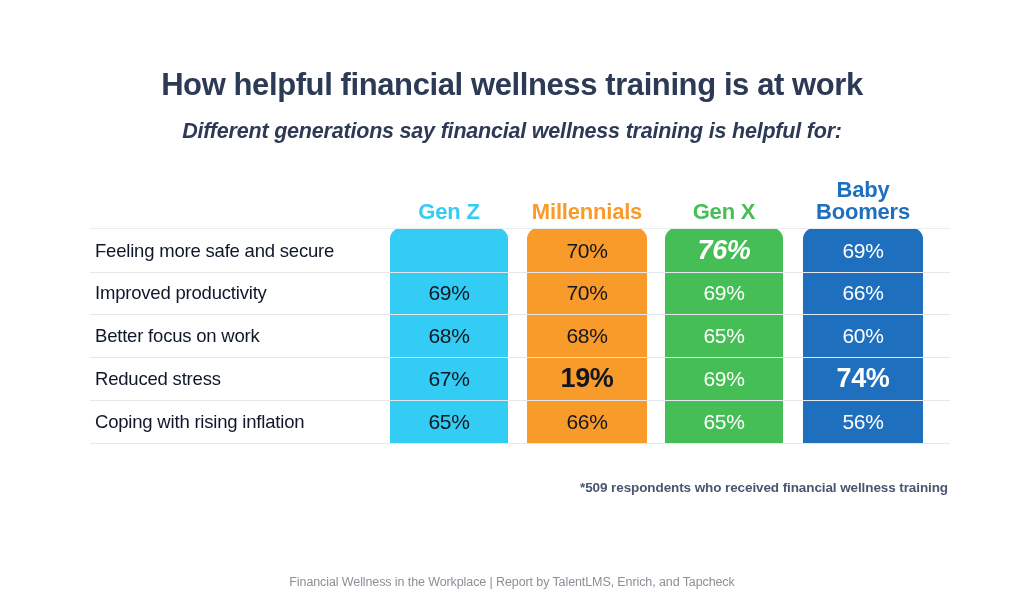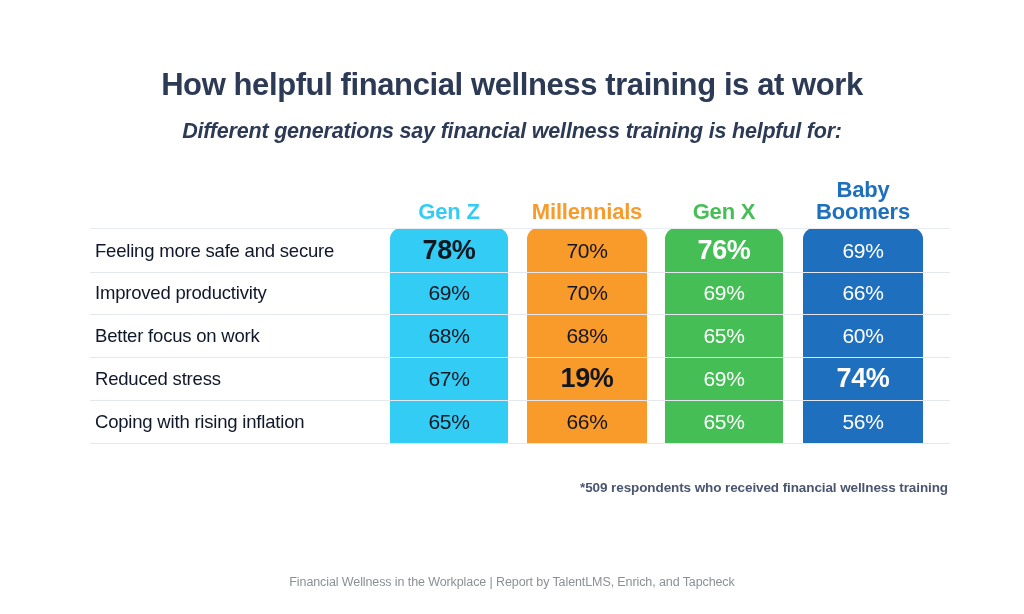--- a/index.html
+++ b/index.html
@@ -179,23 +179,22 @@
     <div class="headers-layer" id="headers-layer">
         <div class="col-header" style="left: 300px; width: 118px; color: rgb(51, 204, 245);">Gen Z</div>
         <div class="col-header" style="left: 437px; width: 120px; color: rgb(249, 155, 43);">Millennials</div>
         <div class="col-header" style="left: 575px; width: 118px; color: rgb(69, 191, 85);">Gen X</div>
         <div class="col-header" style="left: 713px; width: 120px; color: rgb(31, 111, 191);">Baby<br>Boomers</div>
       </div>
 
     <div class="table-layer" id="table-layer">
         <div class="row" style="top: 0px;">
           <div class="row-label">Feeling more safe and secure</div>
-          <div class="cell dark highlight" style="left: 300px; width: 118px;">78%</div>
           <div class="cell dark" style="left: 437px; width: 120px;">70%</div>
-          <div class="cell light highlight" style="left: 575px; width: 118px;">76%</div>
+          <div class="cell light highlight" style="left: 575px; width: 118px; font-style: italic;">76%</div>
           <div class="cell light" style="left: 713px; width: 120px;">69%</div>
         </div>
         <div class="row" style="top: 43px;">
           <div class="row-label">Improved productivity</div>
           <div class="cell dark" style="left: 300px; width: 118px;">69%</div>
           <div class="cell dark" style="left: 437px; width: 120px;">70%</div>
           <div class="cell light" style="left: 575px; width: 118px;">69%</div>
           <div class="cell light" style="left: 713px; width: 120px;">66%</div>
         </div>
         <div class="row" style="top: 86px;">

